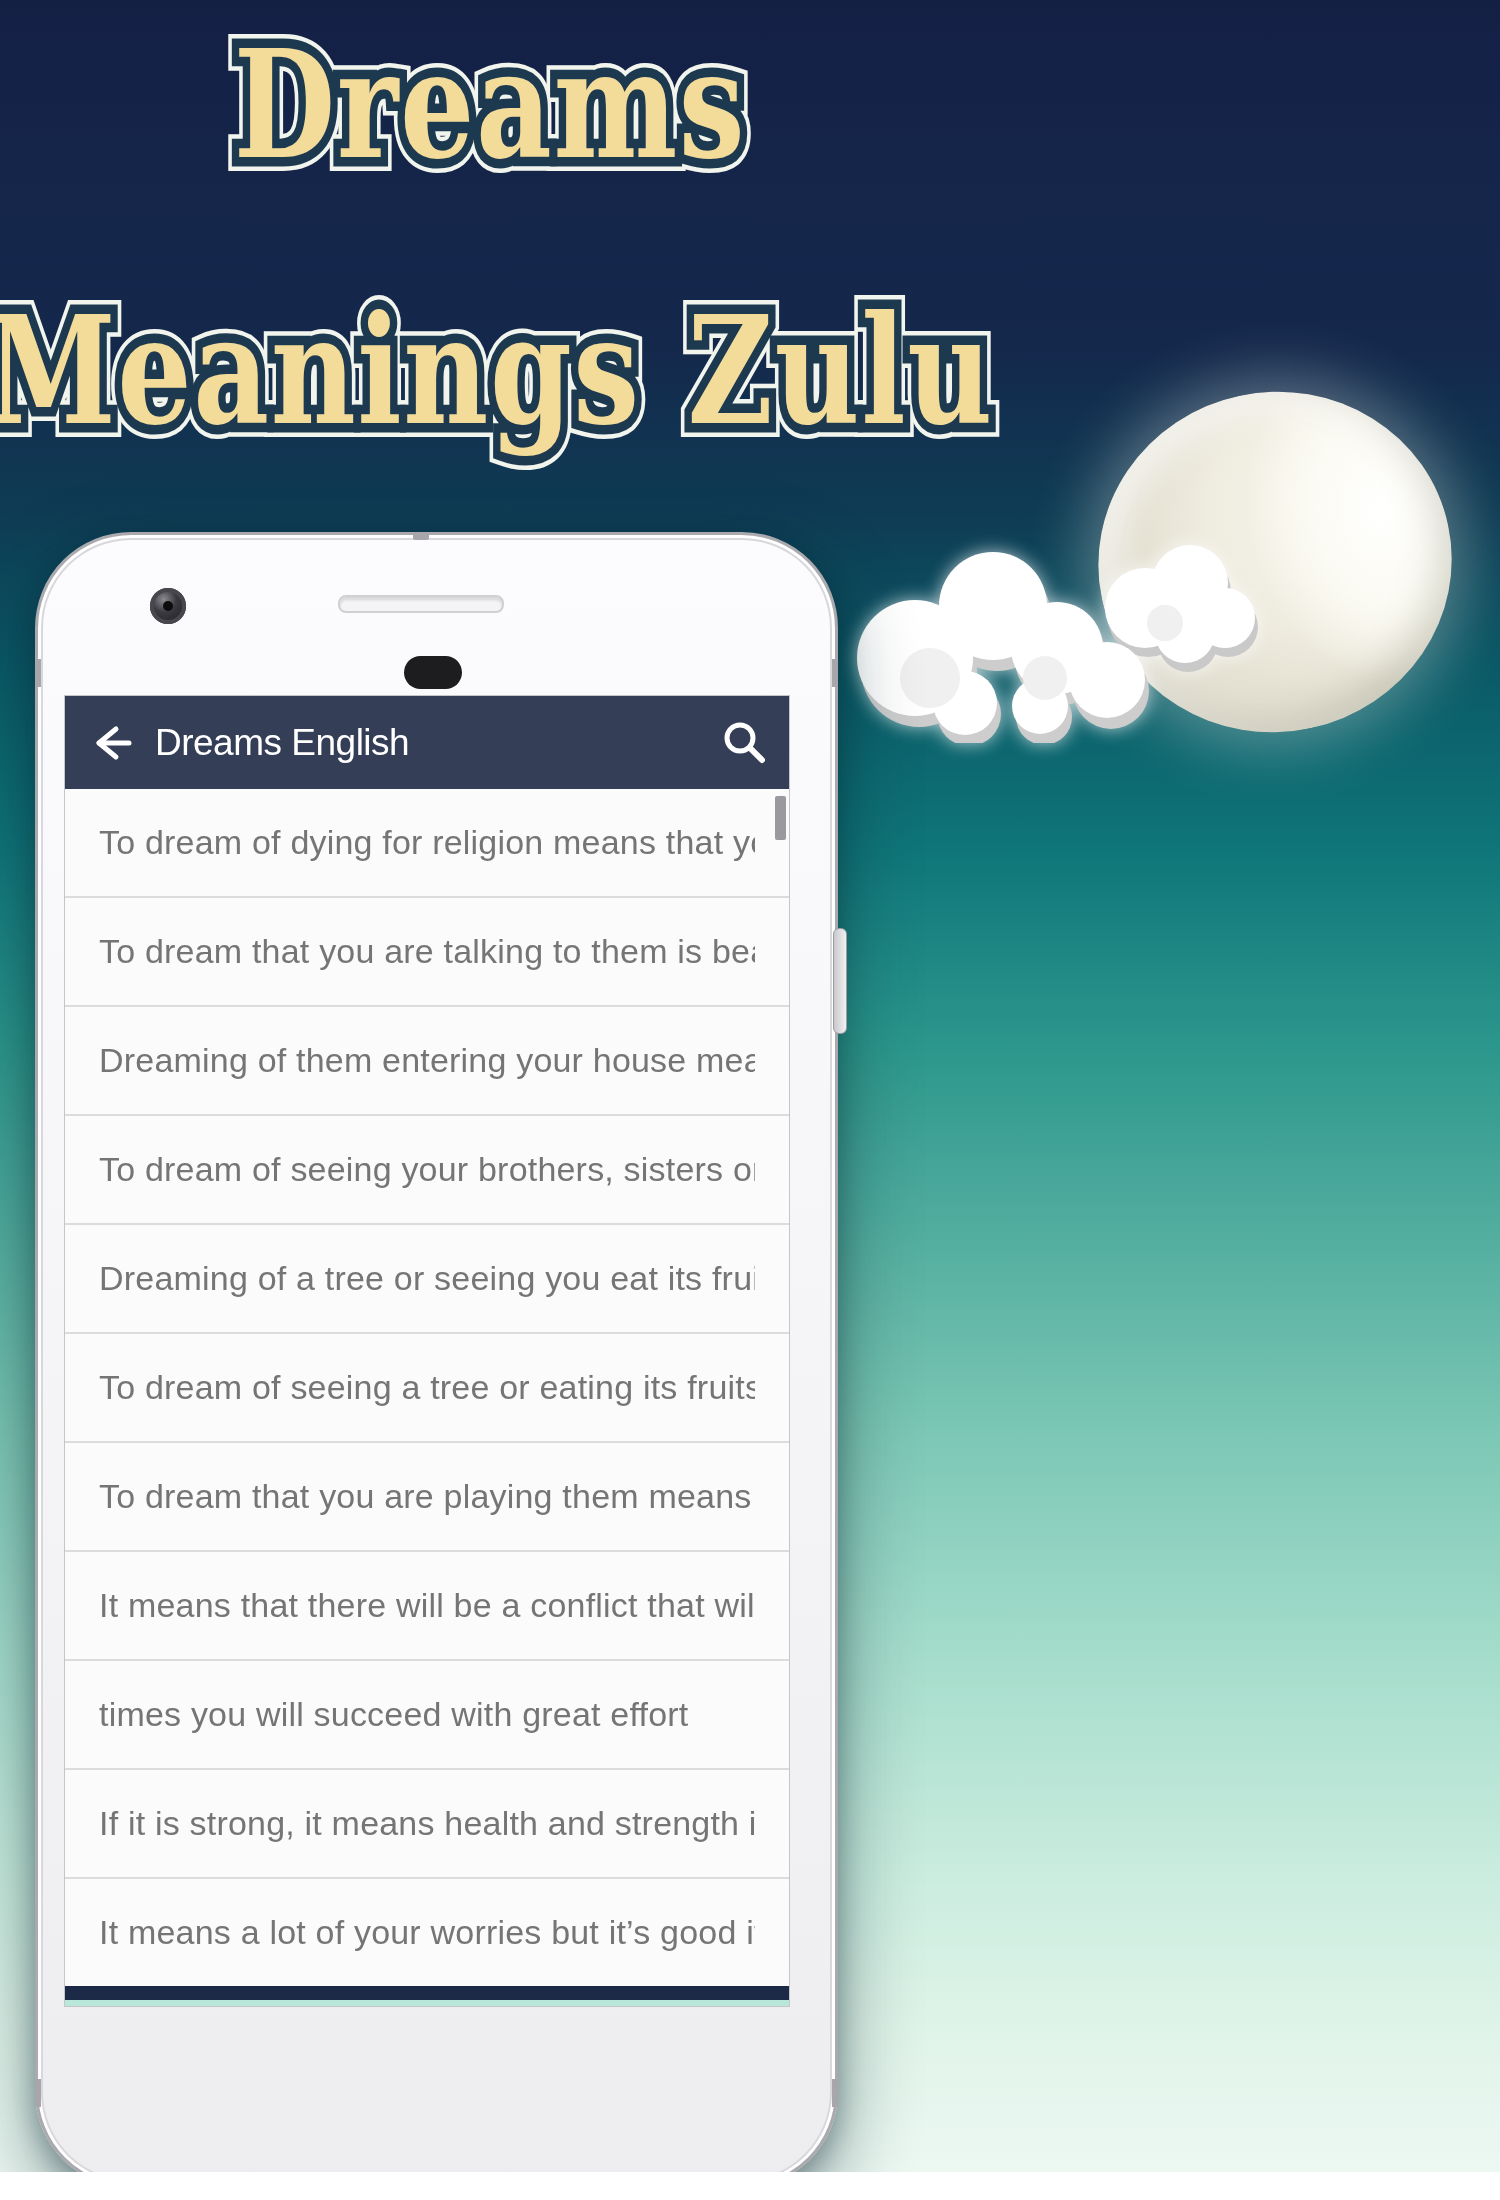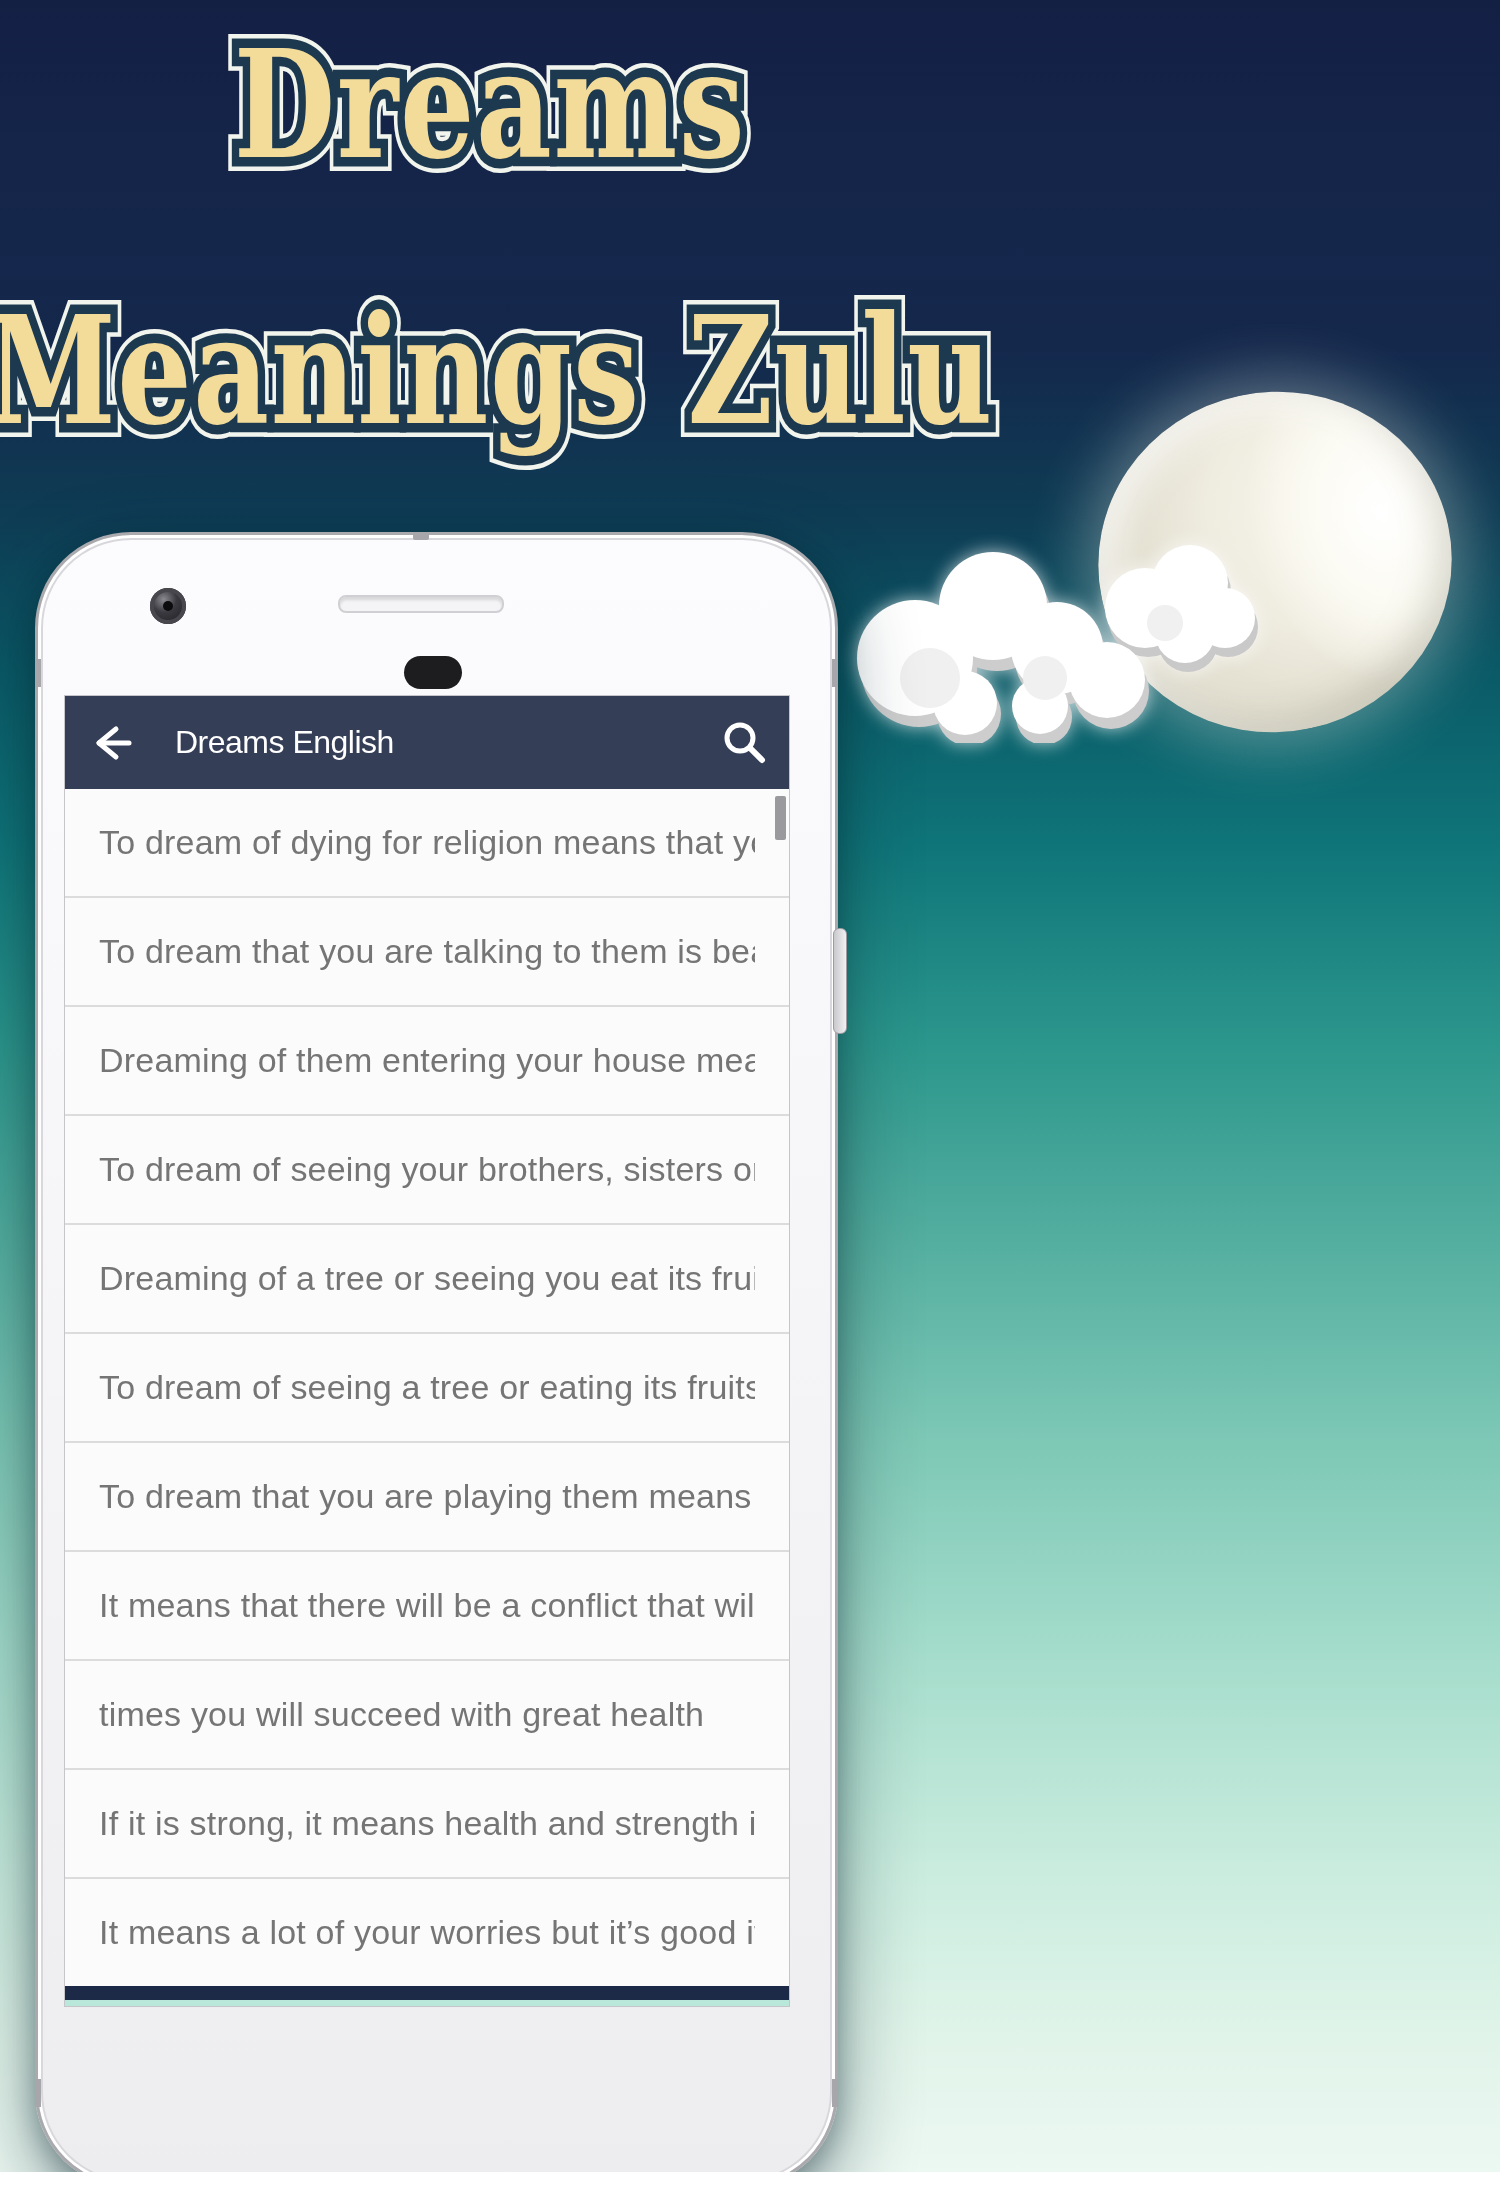--- a/index.html
+++ b/index.html
@@ -68,21 +68,21 @@
   .volume-btn{position:absolute; right:-12px; top:393px; width:12px; height:104px;
           border-radius:6px; background:linear-gradient(90deg,#c9c9cd,#f1f1f3);
           border:1px solid #9b9ba0;}
   
   .screen{position:absolute; left:26px; top:160px; width:726px; height:1312px;
           border:1px solid #c6c6ca; box-sizing:border-box;
           display:flex; flex-direction:column; background:#fbfbfb;}
   .appbar{height:93px; flex:0 0 93px; background:#353e57; display:flex; align-items:center;
           padding:0 22px 0 24px; box-sizing:border-box;}
   .back-btn{width:44px; height:44px; display:flex; align-items:center; justify-content:center;}
-  .appbar-title{color:#ffffff; font-size:32px; letter-spacing:-.5px; margin-left:42px;
+  .appbar-title{color:#ffffff; font-size:37px; letter-spacing:-.5px; margin-left:22px;
           font-weight:400; white-space:nowrap;}
   .search-btn{margin-left:auto; width:46px; height:46px; display:flex; align-items:center;
           justify-content:center;}
   .list{flex:1 1 auto; display:flex; flex-direction:column; background:#fbfbfb;}
   .row{flex:1 1 0; display:flex; align-items:center; padding:0 34px;
        border-bottom:2px solid #dcdcdc; box-sizing:border-box;}
   .row:last-child{border-bottom:none;}
   .row-text{color:#757575; font-size:34px; letter-spacing:.2px; white-space:nowrap;
        overflow:hidden;}
   .bottom-bar{flex:0 0 14px; background:#1d2a47;}
@@ -201,21 +201,21 @@
         <div class="row">
             <span class="row-text">To dream of seeing a tree or eating its fruits is sweet an .</span>
           </div>
         <div class="row">
             <span class="row-text">To dream that you are playing them means that you wil .</span>
           </div>
         <div class="row">
             <span class="row-text">It means that there will be a conflict that will quickly en .</span>
           </div>
         <div class="row">
-            <span class="row-text">times you will succeed with great health</span>
+            <span class="row-text">times you will succeed with great effort</span>
           </div>
         <div class="row">
             <span class="row-text">If it is strong, it means health and strength in everything .</span>
           </div>
         <div class="row">
             <span class="row-text">It means a lot of your worries but it’s good if you end up .</span>
           </div>
       </div>
 
       <div class="bottom-bar"></div>

